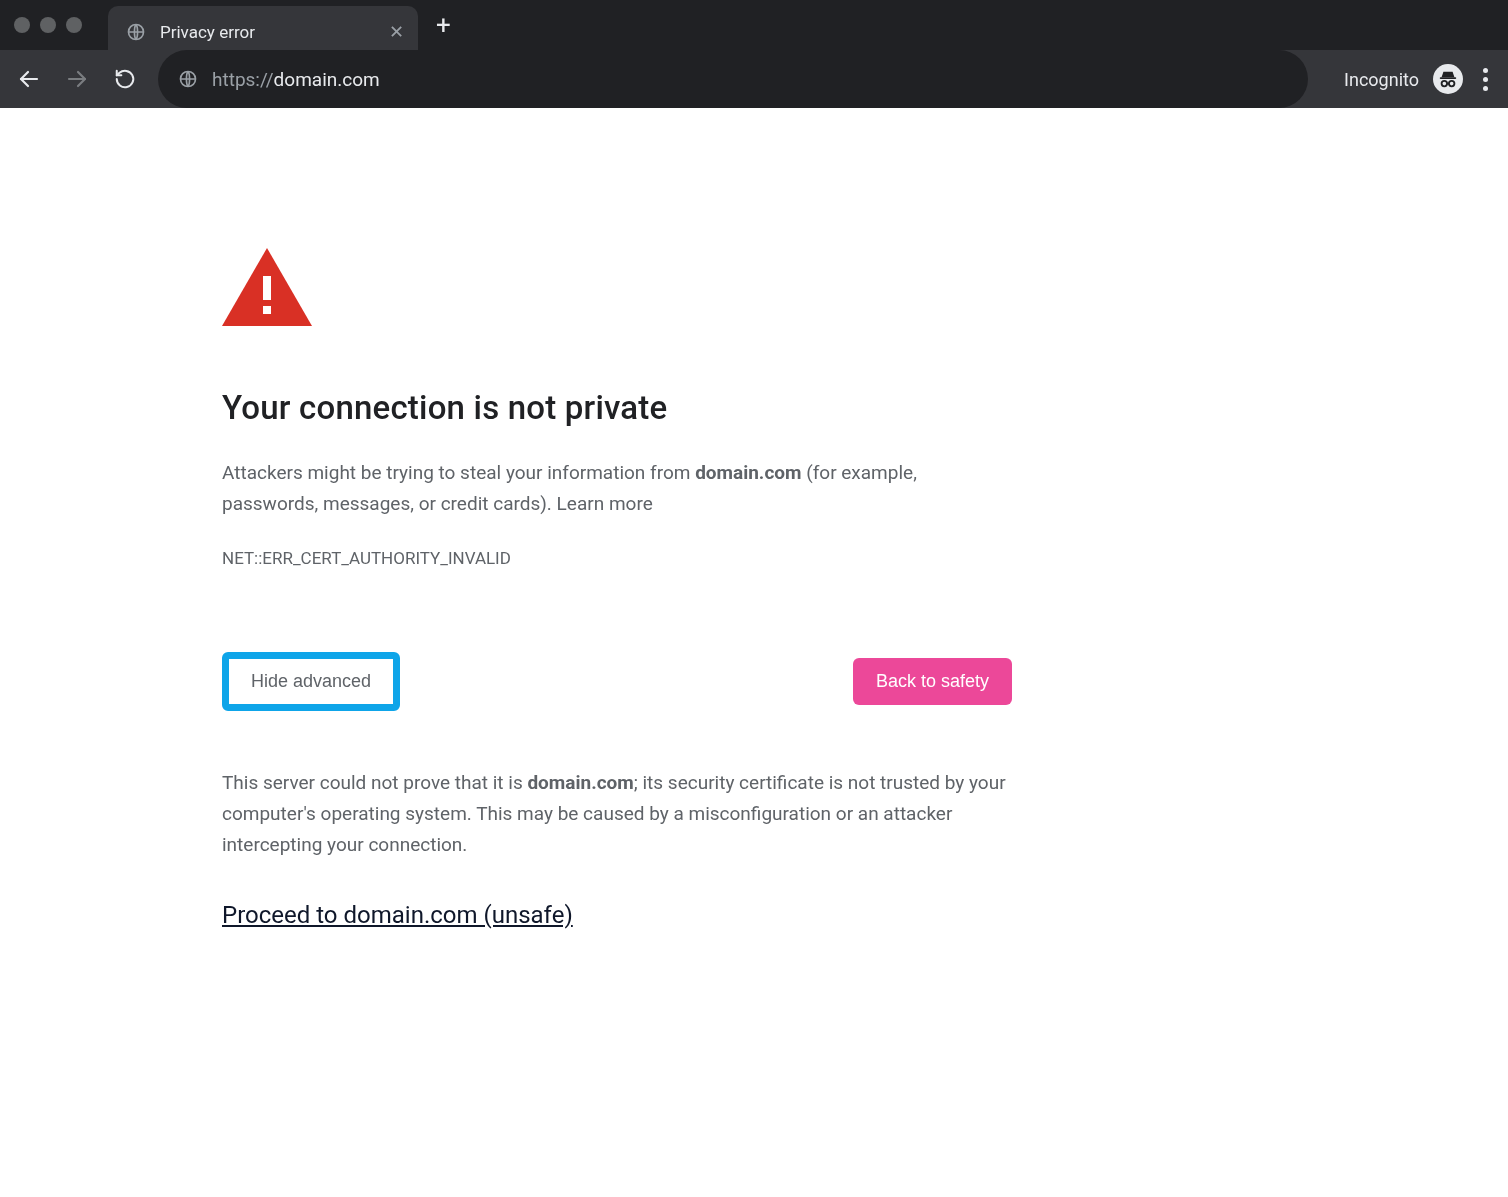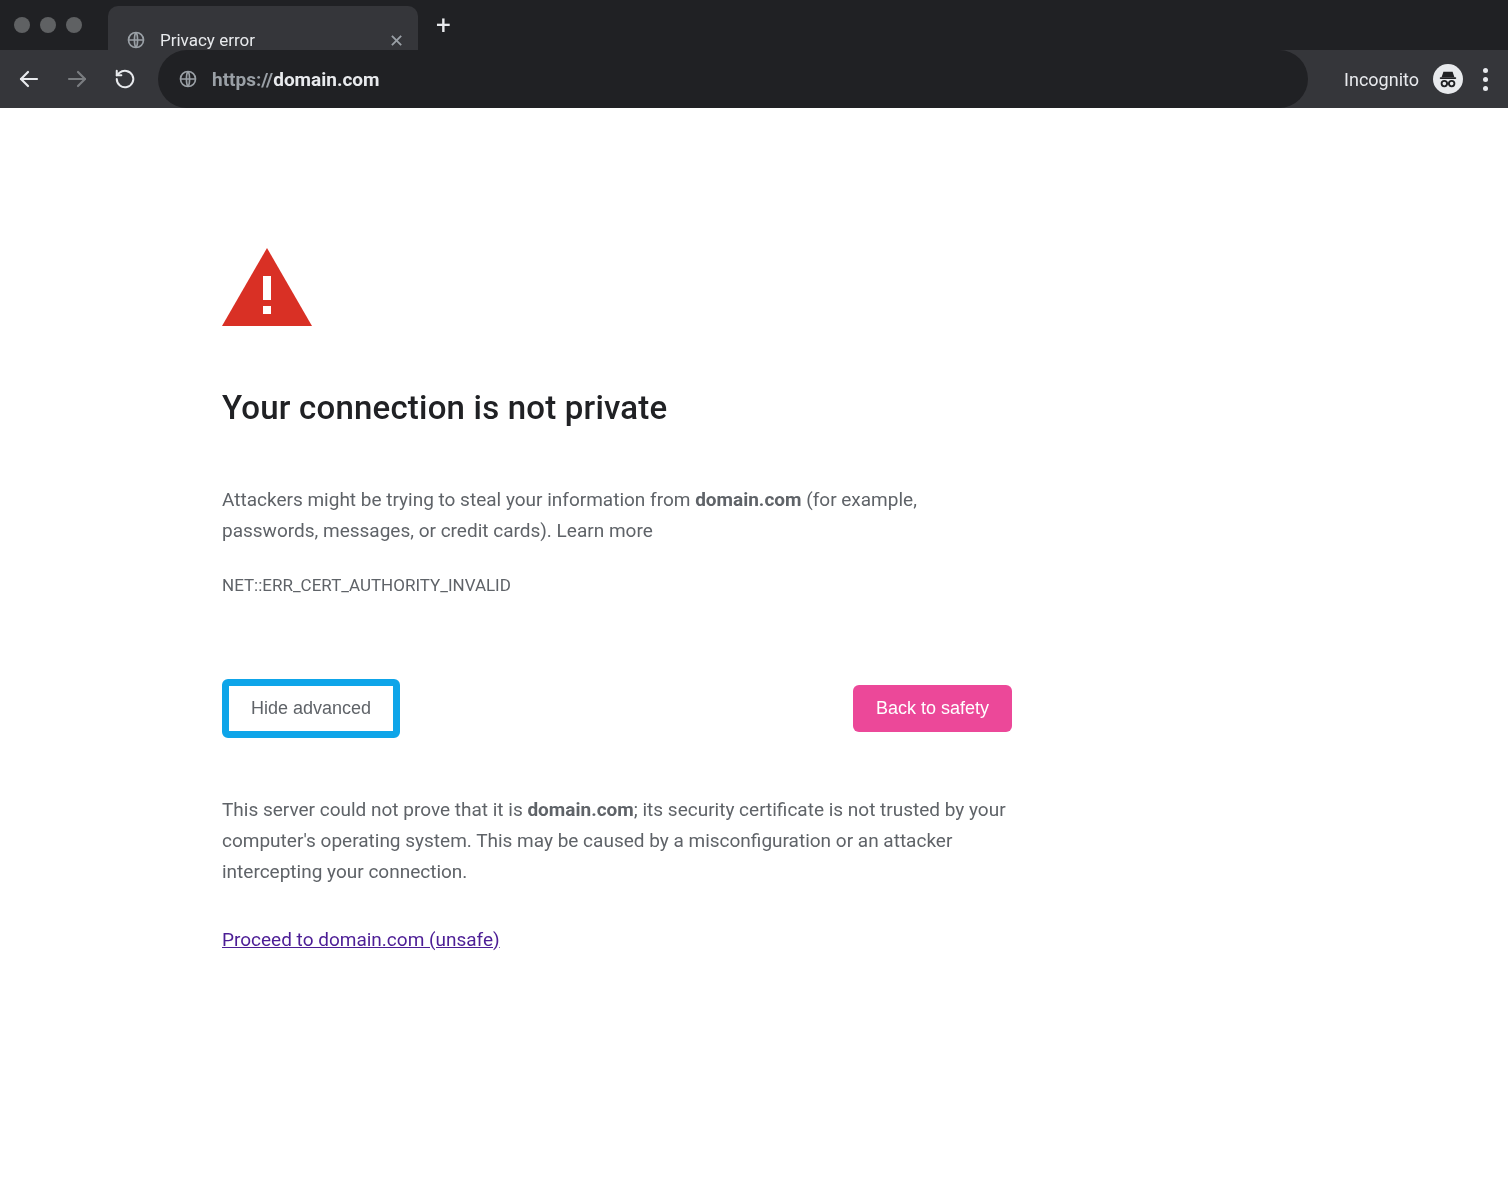--- a/index.html
+++ b/index.html
@@ -2,52 +2,52 @@
 <html><head>
 <meta charset="utf-8">
 <style>
   * { box-sizing: border-box; margin: 0; padding: 0; }
   html, body { width: 1508px; height: 1197px; font-family: -apple-system, BlinkMacSystemFont, "Segoe UI", Roboto, Helvetica, Arial, sans-serif; background:#fff; }
   
   .chrome { background:#202124; color:#e8eaed; width:100%; }
   .tabstrip { display:flex; align-items:center; height:50px; padding-left:14px; }
   .traffic { display:flex; gap:10px; align-items:center; margin-right:26px; }
   .dot { width:16px; height:16px; border-radius:50%; background:#5f6163; }
-  .tab { display:flex; align-items:flex-end; background:#35363a; height:44px; border-radius:10px 10px 0 0; padding:8px 14px 0 18px; gap:14px; min-width:310px; margin-top:6px; }
+  .tab { display:flex; align-items:center; background:#35363a; height:44px; border-radius:10px 10px 0 0; padding:8px 14px 0 18px; gap:14px; min-width:310px; margin-top:6px; }
   .tab-title { color:#e8eaed; font-size:17px; flex:1; }
   .tab-close { color:#9aa0a6; font-size:18px; line-height:1; cursor:pointer; }
   .globe-icon svg, .incog-badge svg { display:block; }
   .newtab { color:#e8eaed; font-size:26px; line-height:1; margin-left:18px; cursor:pointer; }
   .toolbar { background:#35363a; display:flex; align-items:center; height:58px; padding:0 14px; gap:18px; }
   .nav-btn { color:#e8eaed; display:flex; align-items:center; justify-content:center; width:30px; height:30px; cursor:pointer; }
   .nav-btn.disabled { color:#7a7d80; }
-  .omnibox { flex:1; background:#202124; border-radius:30px; height:58px; display:flex; align-items:center; padding:0 20px; gap:14px;font-weight:bold; }
+  .omnibox { flex:1; background:#202124; border-radius:30px; height:58px; display:flex; align-items:center; padding:0 20px; gap:14px; }
   .url { font-size:19px; color:#e8eaed; }
   .url .scheme { color:#9aa0a6; }
   .right-cluster { display:flex; align-items:center; gap:14px; margin-left:18px; }
   .incog-label { color:#e8eaed; font-size:18px; }
   .incog-badge { width:30px; height:30px; border-radius:50%; background:#e8eaed; display:flex; align-items:center; justify-content:center; }
   .kebab { display:flex; flex-direction:column; gap:4px; padding:4px 6px; cursor:pointer; }
   .kebab span { width:5px; height:5px; background:#e8eaed; border-radius:50%; }
 
   
   .page { background:#fff; color:#202124; width:100%; height:calc(1197px - 108px); padding-top:140px; }
   .interstitial { width:790px; margin-left:222px; }
   .warn-icon { width:90px; height:78px; margin-bottom:58px; }
-  h1.title { font-size:33px; font-weight:500; color:#202124; margin-bottom:57px; letter-spacing:0.2px; }
+  h1.title { font-size:33px; font-weight:500; color:#202124; margin-bottom:30px; letter-spacing:0.2px; }
   .para { font-size:19px; line-height:1.65; color:#5f6368; margin-bottom:28px; }
   .para b, .adv-para b { color:#5f6368; font-weight:700; }
   .learn-link { color:#5f6368; cursor:pointer; }
   .errcode { font-size:17px; color:#5f6368; margin-bottom:84px; }
   .btnrow { display:flex; justify-content:space-between; align-items:center; margin-bottom:56px; }
   .btn { font-size:18px; padding:12px 22px; border-radius:6px; cursor:pointer; border:1px solid transparent; }
   .btn.secondary { background:#fff; color:#5f6368; border:7px solid #0ea5e9; }
   .btn.primary { background:#ec4899; color:#fff; }
   .adv-para { font-size:19px; line-height:1.65; color:#5f6368; margin-bottom:40px; }
-  .proceed-link { font-size:19px; color:#4c1d95; text-decoration:underline; cursor:pointer; display:inline-block; }
+  .proceed-link { font-size:24px; color:#0f172a; text-decoration:underline; cursor:pointer; display:inline-block; }
 </style>
 </head>
 <body>
 
 <div class="chrome">
   <div class="tabstrip">
     <div class="traffic">
       <div class="dot"></div>
       <div class="dot"></div>
       <div class="dot"></div>

